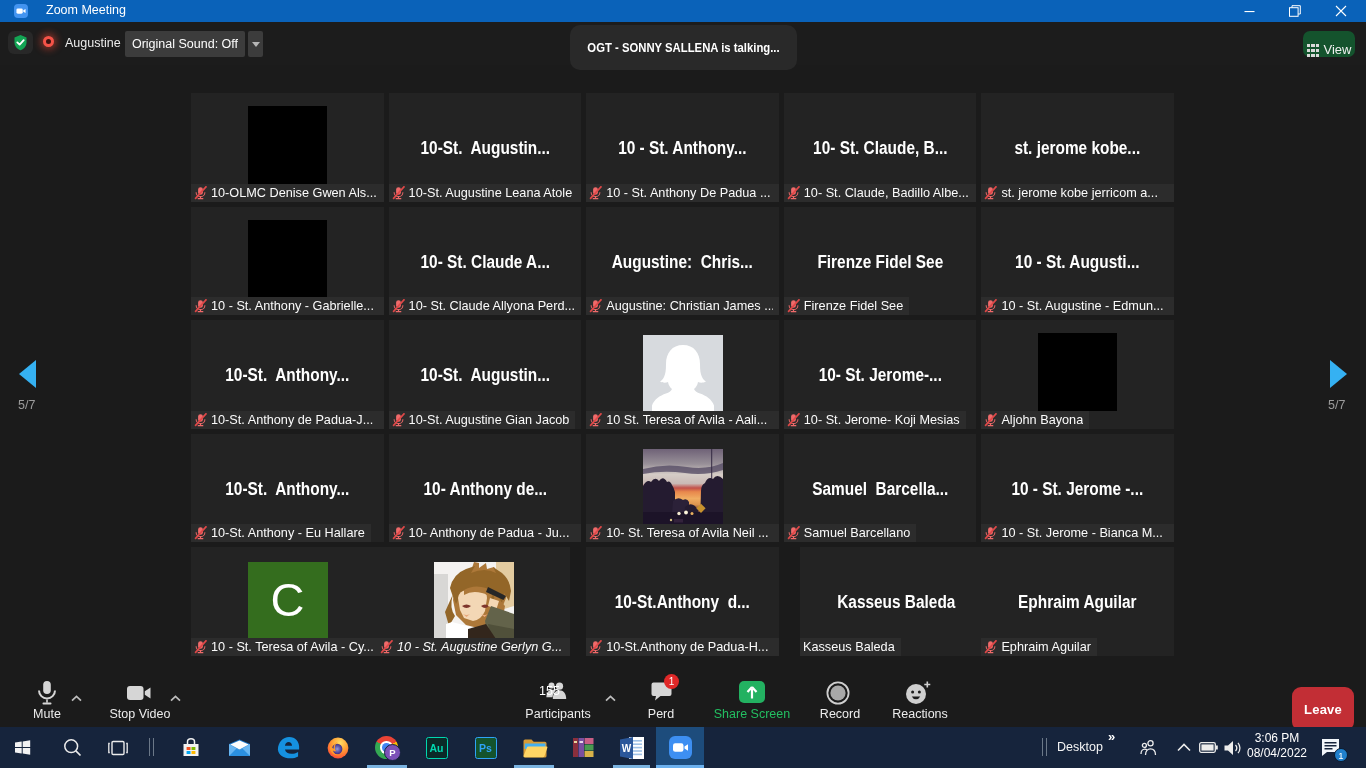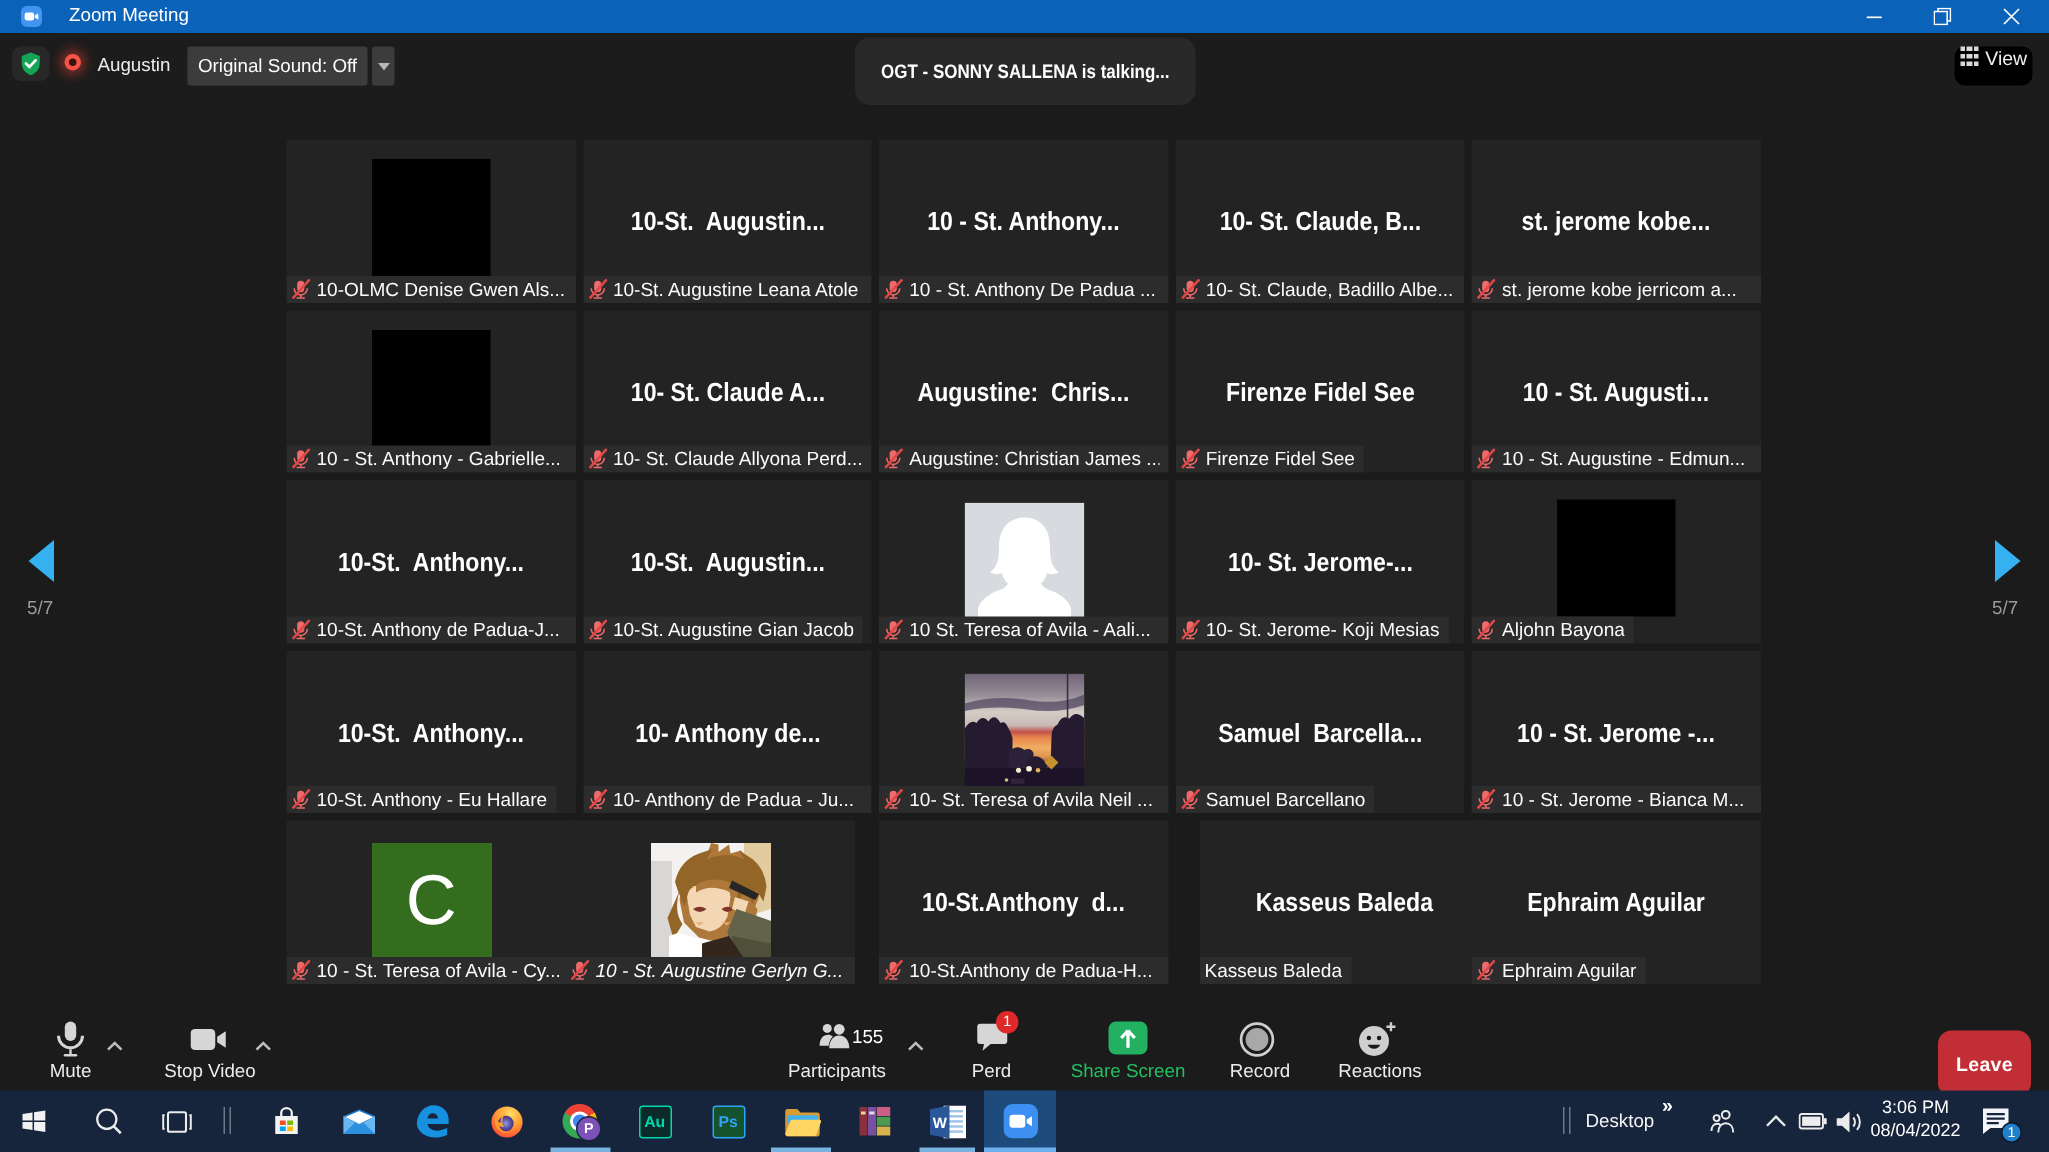--- a/index.html
+++ b/index.html
@@ -6,21 +6,21 @@
 #tb-title{position:absolute;left:46px;top:3px;font-size:12.5px;color:#fff;}
 .winbtn{position:absolute;top:0;width:46px;height:22px;display:flex;align-items:center;justify-content:center;}
 #topbar{position:absolute;left:0;top:22px;width:1366px;height:43px;background:#1c1c1c;}
 #shieldbtn{position:absolute;left:8px;top:9px;width:25px;height:23px;border-radius:6px;background:#282828;display:flex;align-items:center;justify-content:center;}
 #recdot{position:absolute;left:43px;top:14px;width:11px;height:11px;border-radius:50%;background:#3a1210;border:3px solid #f55348;box-shadow:0 0 7px 3px rgba(240,70,50,0.45);}
 #rectext{position:absolute;left:65px;top:14px;font-size:12.5px;color:#ececec;}
 #sndbtn{position:absolute;left:125px;top:9px;width:120px;height:26px;background:#3c3c3c;border-radius:2px;color:#fdfdfd;font-size:12.5px;display:flex;align-items:center;justify-content:center;}
 #snddd{position:absolute;left:248px;top:9px;width:15px;height:26px;background:#3c3c3c;border-radius:2px;display:flex;align-items:center;justify-content:center;}
 #snddd .tri{width:0;height:0;border-left:4px solid transparent;border-right:4px solid transparent;border-top:5px solid #b6b6b6;}
 #tooltip{position:absolute;left:570px;top:25px;width:227px;height:45px;border-radius:10px;background:#292929;display:flex;align-items:center;justify-content:center;color:#fff;font-size:13px;font-weight:bold;}
-#viewbtn{position:absolute;left:1303px;top:9px;width:52px;height:26px;border-radius:7px;background:#000000;display:flex;align-items:flex-start;justify-content:center;gap:4px;color:#efefef;font-size:13px;}
+#viewbtn{position:absolute;left:1303px;top:9px;width:52px;height:26px;border-radius:7px;background:#14532d;display:flex;align-items:flex-end;justify-content:center;gap:4px;color:#efefef;font-size:13px;}
 .grid9{width:13px;height:13px;display:grid;grid-template-columns:repeat(3,3.4px);grid-template-rows:repeat(3,3.4px);gap:1.4px;}
 .grid9 b{background:#d9d9d9;}
 .navarrow{position:absolute;width:0;height:0;}
 #arrL{left:19px;top:360px;border-top:14px solid transparent;border-bottom:14px solid transparent;border-right:17px solid #35b1f2;}
 #arrR{left:1330px;top:360px;border-top:14px solid transparent;border-bottom:14px solid transparent;border-left:17px solid #35b1f2;}
 .pg{position:absolute;color:#9b9b9b;font-size:12.5px;}
 #pgL{left:18px;top:398px;}
 #pgR{left:1328px;top:398px;}
 .tile{position:absolute;width:192.6px;height:108.5px;background:#232323;overflow:hidden;}
 .nm{position:absolute;left:0;right:0;top:calc(50% + 1px);transform:translateY(-50%) scaleX(0.88);text-align:center;color:#fff;font-weight:bold;font-size:17.5px;white-space:pre;}
@@ -71,21 +71,21 @@
     </span>
 </div>
 <div id="topbar">
 <div id="shieldbtn">
       <svg width="17" height="17" viewBox="0 0 24 24">
         <path fill="#13a454" d="M12 1.5 L20.5 4.8 V11.5 C20.5 16.8 17 21 12 22.8 C7 21 3.5 16.8 3.5 11.5 V4.8 Z"></path>
         <path fill="none" stroke="#fff" stroke-width="2.6" stroke-linecap="round" stroke-linejoin="round" d="M7.5 11.8 L10.8 15 L16.5 8.8"></path>
       </svg>
     </div>
 <div id="recdot"></div>
-<div id="rectext">Augustin</div>
+<div id="rectext">Augustine</div>
 <div id="sndbtn">Original Sound: Off</div>
 <div id="snddd">
       <span class="tri"></span>
     </div>
 <div id="viewbtn">
       <span class="grid9">
         <b></b>
         <b></b>
         <b></b>
         <b></b>
@@ -544,21 +544,21 @@
       </svg></span>
 <div class="blab" style="left:140px">Stop Video</div>
 <span class="bico" style="left:546px;top:26px"><svg width="23" height="17" viewBox="0 0 23 17">
         <g fill="#d6d6d6">
           <circle cx="13.5" cy="4.2" r="3.6"></circle>
           <path d="M6.8 17 c0 -5.6 3 -8.7 6.7 -8.7 s6.7 3.1 6.7 8.7 z"></path>
           <circle cx="5.5" cy="3.6" r="3"></circle>
           <path d="M0.4 15.2 c0 -4.8 2.5 -7.4 5.6 -7.4 c1.2 0 2.3 0.4 3.2 1.1 c-1.7 1.9 -2.6 4.6 -2.7 6.3 z"></path>
         </g>
       </svg></span>
-<span class="bico" style="left:568px;top:28px;color:#fff;font-size:12.5px">155</span>
+<span class="bico" style="left:539px;top:28px;color:#fff;font-size:12.5px">155</span>
 <span class="bico" style="left:605px;top:32px"><svg width="11" height="7" viewBox="0 0 11 7">
         <path d="M1 5.7 L5.5 1.4 L10 5.7" fill="none" stroke="#bdbdbd" stroke-width="1.7"></path>
       </svg></span>
 <div class="blab" style="left:558px">Participants</div>
 <span class="bico" style="left:651px;top:26px"><svg width="21" height="19" viewBox="0 0 21 19">
         <path fill="#d6d6d6" d="M2.5 0.5 h16 a2 2 0 0 1 2 2 v9.5 a2 2 0 0 1 -2 2 h-9 l-5.5 4.5 l1 -4.5 h-2.5 a2 2 0 0 1 -2 -2 v-9.5 a2 2 0 0 1 2 -2 z"></path>
       </svg></span>
 <div class="bico" style="left:664px;top:18px;width:15px;height:15px;border-radius:50%;background:#e02828;color:#fff;font-size:10px;display:flex;align-items:center;justify-content:center;">1</div>
 <div class="blab" style="left:661px">Perd</div>
 <div style="position:absolute;left:739px;top:25px;width:26px;height:22px;border-radius:5px;background:#23b161;display:flex;align-items:center;justify-content:center;">

